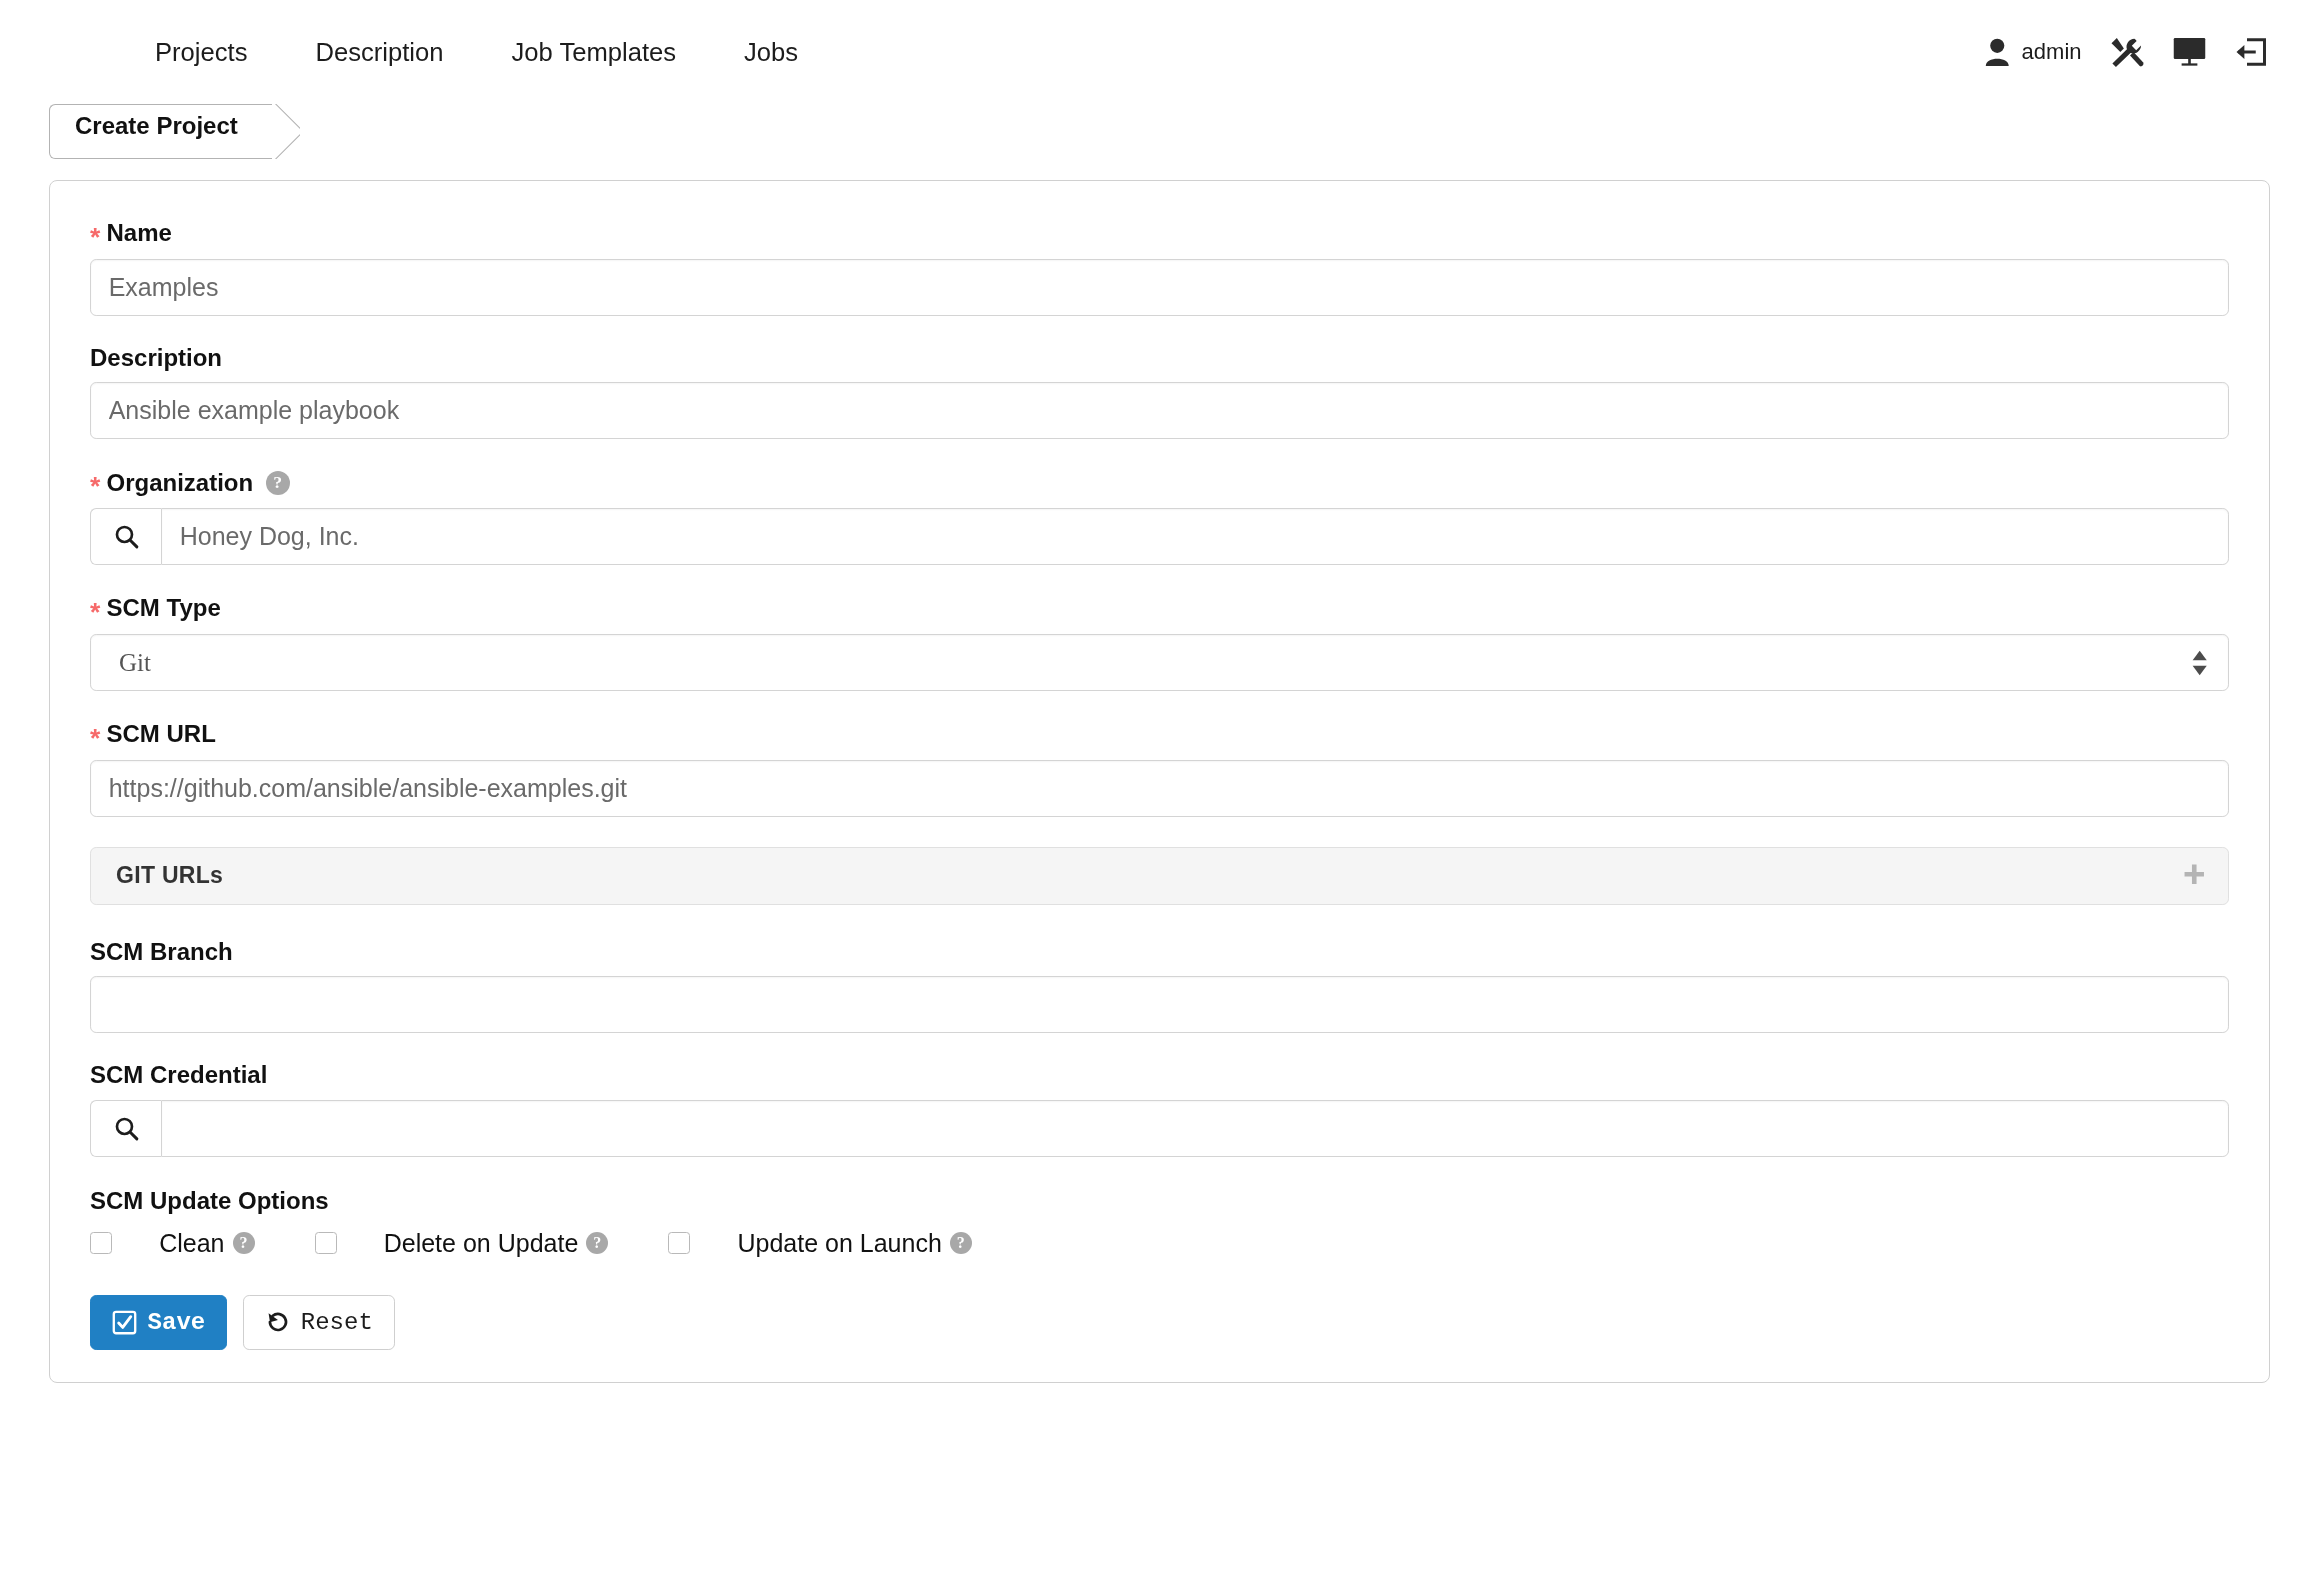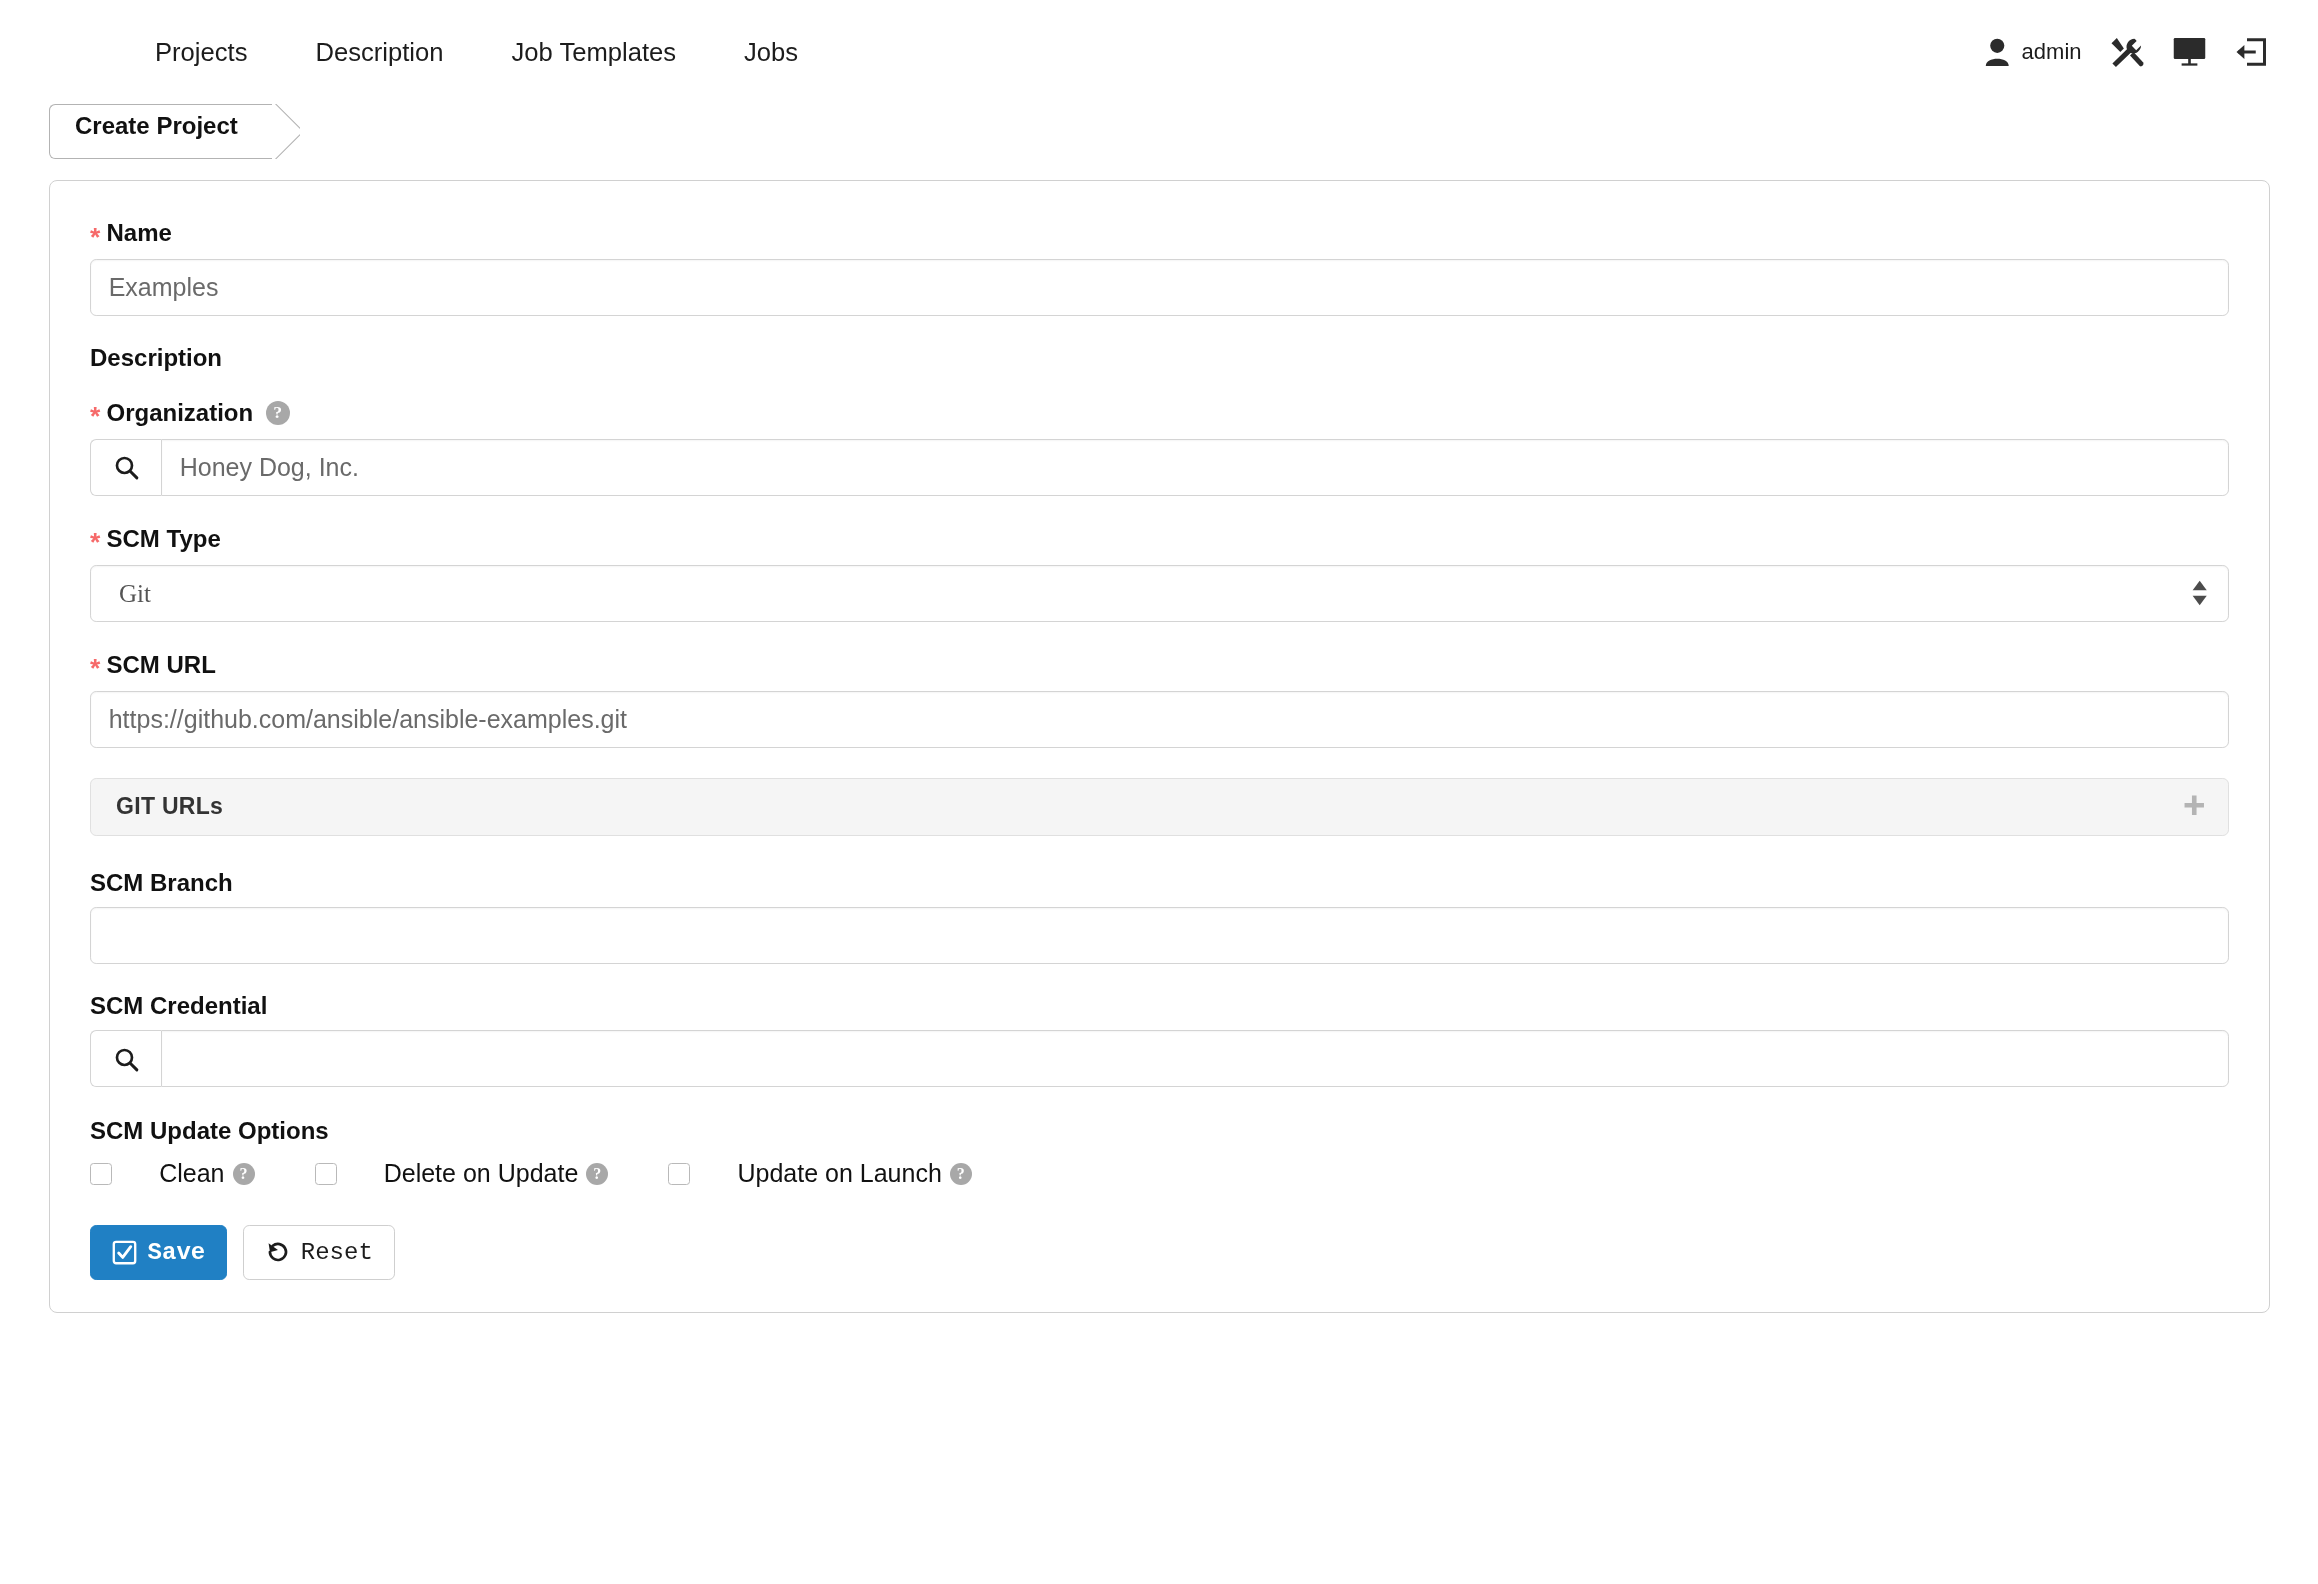--- a/index.html
+++ b/index.html
@@ -303,20 +303,21 @@
       <span class="req">*</span>
       <span>Name</span>
     </div>
     <input class="inp" type="text" placeholder="Examples" style="">
   </div>
 
   <div class="field">
     <div class="flabel">
       <span>Description</span>
     </div>
+    <input class="inp" type="text" placeholder="Ansible example playbook" style="">
   </div>
 
   <div class="field">
     <div class="flabel">
       <span class="req">*</span>
       <span>Organization</span>
       <span class="help">?</span>
     </div>
     <div class="igroup">
       <div class="addon">

